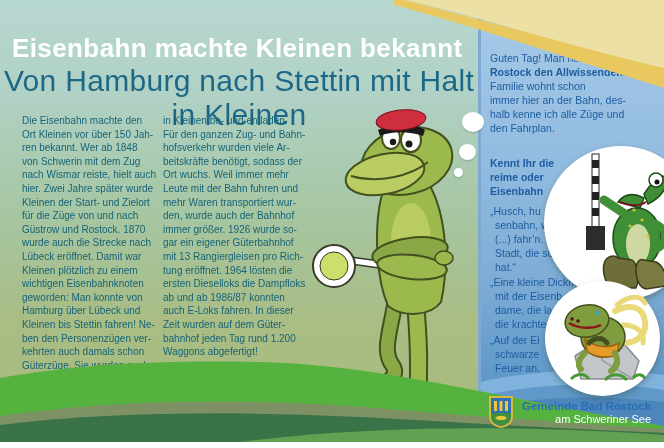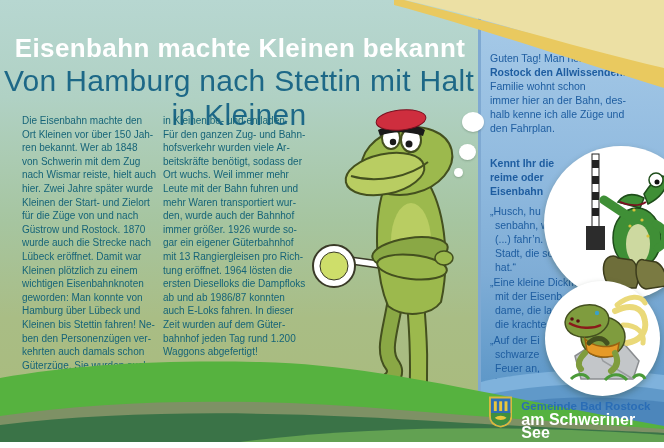--- a/index.html
+++ b/index.html
@@ -13,21 +13,21 @@
     background:linear-gradient(180deg,#b7d7d1 0%,#b0d1c4 22%,#a6c5a0 50%,#a9bd85 72%,#a9ba7a 100%);
   }
   
   .sidebar{
     position:absolute;left:478px;top:0;width:186px;height:442px;
     background:linear-gradient(180deg,#a8cbe8 0%,#93bce0 35%,#7fadd6 62%,#6099c9 85%,#5691c3 100%);
     border-left:3px solid #7fa9d2;box-sizing:border-box;z-index:2;
   }
   .top-swoosh{position:absolute;right:0;top:0;z-index:3;pointer-events:none;}
   .headline{
-    position:absolute;left:1px;top:33px;width:478px;text-align:center;z-index:4;
+    position:absolute;left:12px;top:33px;width:478px;text-align:left;z-index:4;
     color:#ffffff;font-size:26px;font-weight:bold;letter-spacing:0.4px;
   }
   .subheadline{
     position:absolute;left:0;top:64px;width:478px;text-align:center;z-index:4;
     color:#1d6887;font-size:30px;font-weight:normal;letter-spacing:0.3px;
   }
   .col{
     position:absolute;top:114px;width:152px;color:#166478;
     font-size:10px;line-height:13.6px;white-space:pre-line;z-index:4;
   }
@@ -54,21 +54,21 @@
   .b1{left:462px;top:112px;width:22px;height:20px;}
   .b2{left:459px;top:144px;width:17px;height:16px;}
   .b3{left:454px;top:168px;width:9px;height:9px;}
   .frog{position:absolute;left:303px;top:106px;z-index:6;}
   .sidebar-waves{position:absolute;left:0;bottom:0;z-index:1;}
   .bottom-waves{position:absolute;left:0;top:352px;z-index:6;pointer-events:none;}
   
   .logo-row{position:absolute;left:489px;top:396px;z-index:8;display:flex;align-items:flex-start;}
   .logo-text{margin-left:9px;padding-top:4px;}
   .muni{color:#2a6db6;font-weight:bold;font-size:11.5px;line-height:13px;}
-  .muni-sub{color:#ffffff;font-weight:bold;font-size:16px;line-height:13px;}
+  .muni-sub{color:#ffffff;font-weight:normal;font-size:11px;line-height:13px;text-align:right;}
   .bottom-strip{position:absolute;left:0;top:442px;width:664px;height:6px;background:#ffffff;z-index:9;}
 </style>
 </head>
 <body>
 
 <div id="poster">
 
   <div class="main-bg"></div>
 
   <div class="sidebar">

